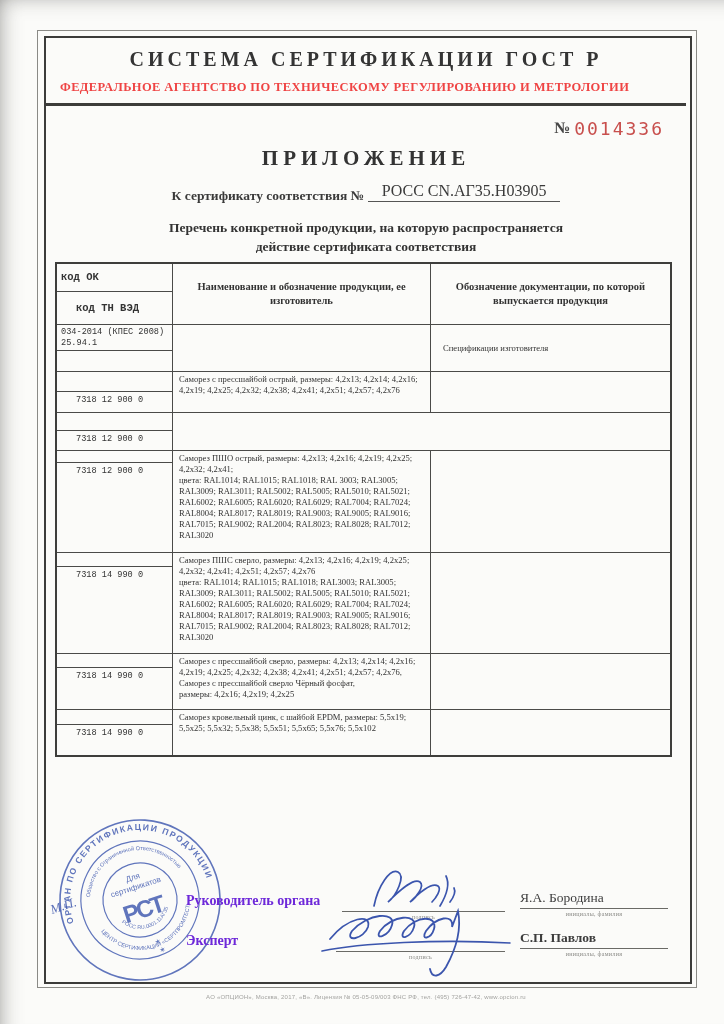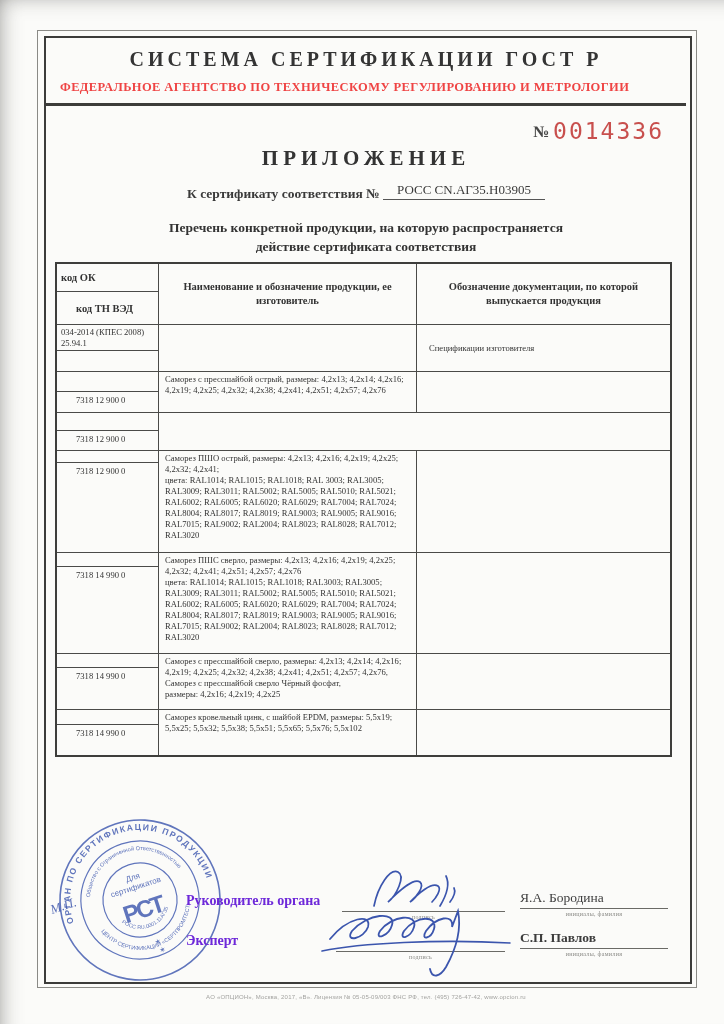--- a/index.html
+++ b/index.html
@@ -10,37 +10,37 @@
   .frame-outer{position:absolute;left:37px;top:30px;width:658px;height:956px;border:1px solid #8a8a86;}
   .frame-inner{position:absolute;left:44px;top:36px;width:644px;height:944px;border:2px solid #3c3c3a;}
 
   .hdr-title{position:absolute;left:60px;top:48px;width:612px;text-align:center;
              font-size:20px;font-weight:bold;letter-spacing:4px;color:#343434;}
   .hdr-sub{position:absolute;left:60px;top:80px;width:612px;text-align:left;
            font-size:12.5px;font-weight:bold;letter-spacing:.4px;color:#ef4444;}
   .hdr-rule{position:absolute;left:46px;top:103px;width:640px;height:3px;background:#3c3c3a;}
 
   .doc-num{position:absolute;right:60px;top:118px;font-size:16px;font-weight:bold;color:#474747;}
-  .doc-num .digits{font-family:"DejaVu Sans Mono", monospace;font-size:23px;font-weight:normal;
+  .doc-num .digits{font-family:"DejaVu Sans Mono", monospace;font-size:18px;font-weight:normal;
                    color:#c84f4d;letter-spacing:2px;vertical-align:-2px;}
 
   .app-title{position:absolute;left:60px;top:146px;width:612px;text-align:center;
              font-size:21px;font-weight:bold;letter-spacing:5px;color:#333;}
   .cert-line{position:absolute;left:60px;top:186px;width:612px;text-align:center;font-size:13.5px;font-weight:bold;color:#3a3a3a;}
   .cert-num{display:inline-block;border-bottom:1px solid #555;padding:0 14px 1px 14px;
-            font-size:13px;font-weight:normal;position:relative;top:-4px;text-align:center;}
+            font-size:16px;font-weight:normal;position:relative;top:-4px;text-align:center;}
   .desc{position:absolute;left:60px;top:218px;width:612px;text-align:center;
         font-size:13.5px;font-weight:bold;color:#333;line-height:19px;}
 
   
   .tbl{position:absolute;left:55px;top:262px;width:613px;border:2px solid #3e3e3c;
        font-size:8.6px;line-height:11px;color:#333;}
   .trow{display:flex;border-top:1px solid #4a4a48;}
   .trow:first-child{border-top:none;}
-  .c1{width:102px;border-right:1px solid #4a4a48;display:flex;flex-direction:column;box-sizing:border-box;}
+  .c1{width:116px;border-right:1px solid #4a4a48;display:flex;flex-direction:column;box-sizing:border-box;font-family:Liberation Mono, monospace;}
   .c2{width:258px;border-right:1px solid #4a4a48;box-sizing:border-box;padding:2px 6px;white-space:pre-line;}
   .c3{flex:1;box-sizing:border-box;padding:2px 6px 2px 12px;display:flex;align-items:center;}
   .c1top{border-bottom:1px solid #4a4a48;padding:2px 4px;white-space:pre-line;box-sizing:border-box;}
   .c1bot{padding:3px 19px;box-sizing:border-box;}
   .hdr-row{min-height:60px;font-size:10.5px;font-weight:bold;}
   .hdr-row .c1top{height:28px;display:flex;align-items:center;}
   .hdr-row .c1bot{flex:1;display:flex;align-items:center;}
   .hdr-row .c2,.hdr-row .c3{display:flex;align-items:center;justify-content:center;text-align:center;padding:2px 14px;line-height:14px;}
 
   .r1{min-height:46px;} .r1 .c1top{height:26px;}

